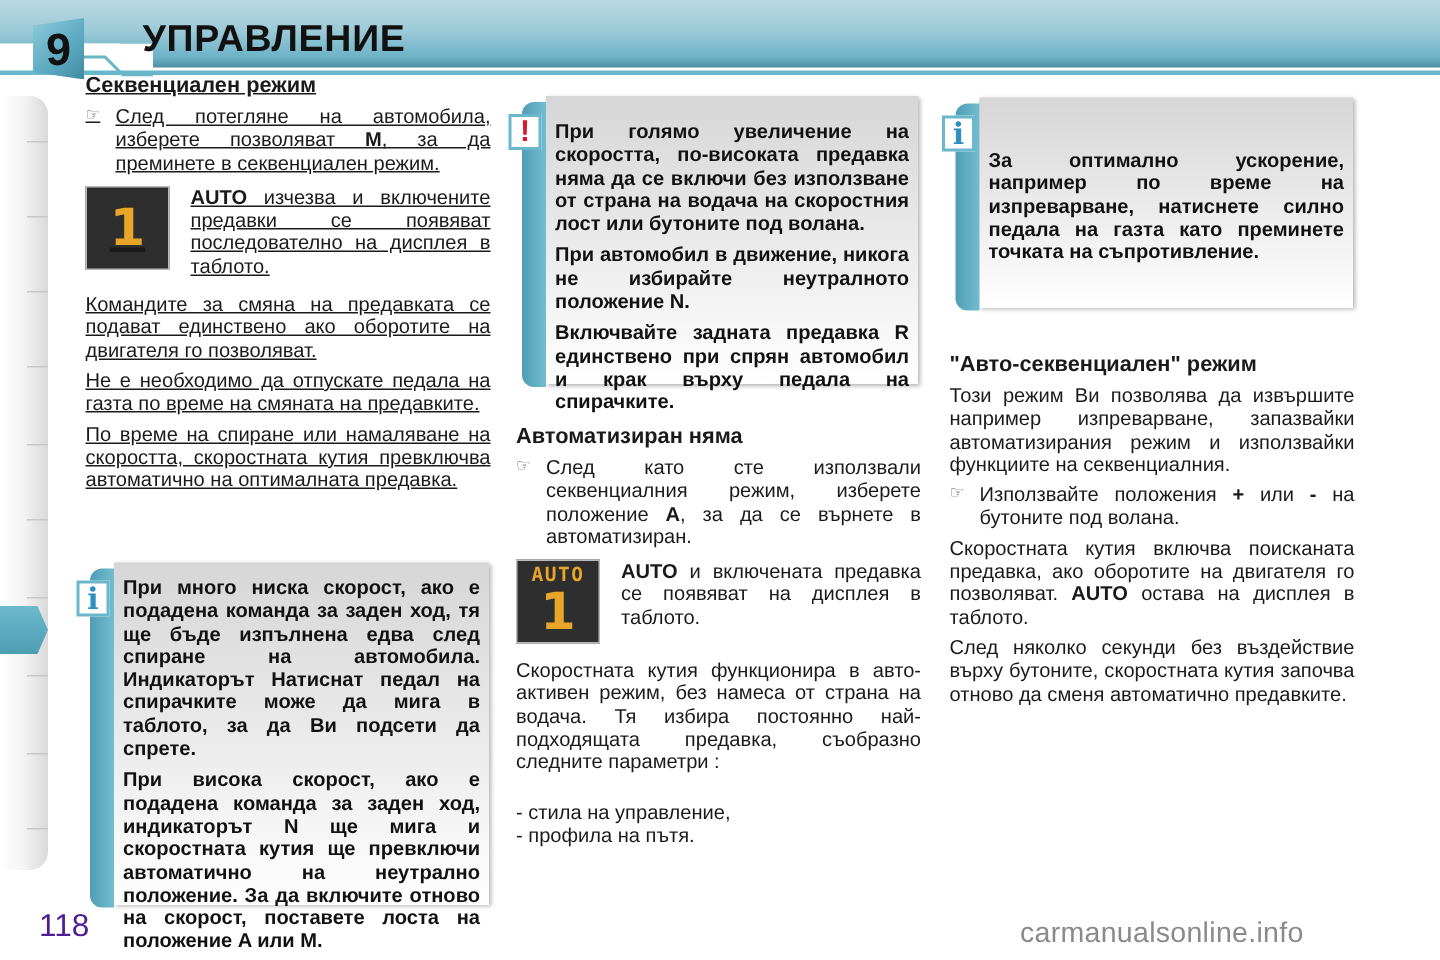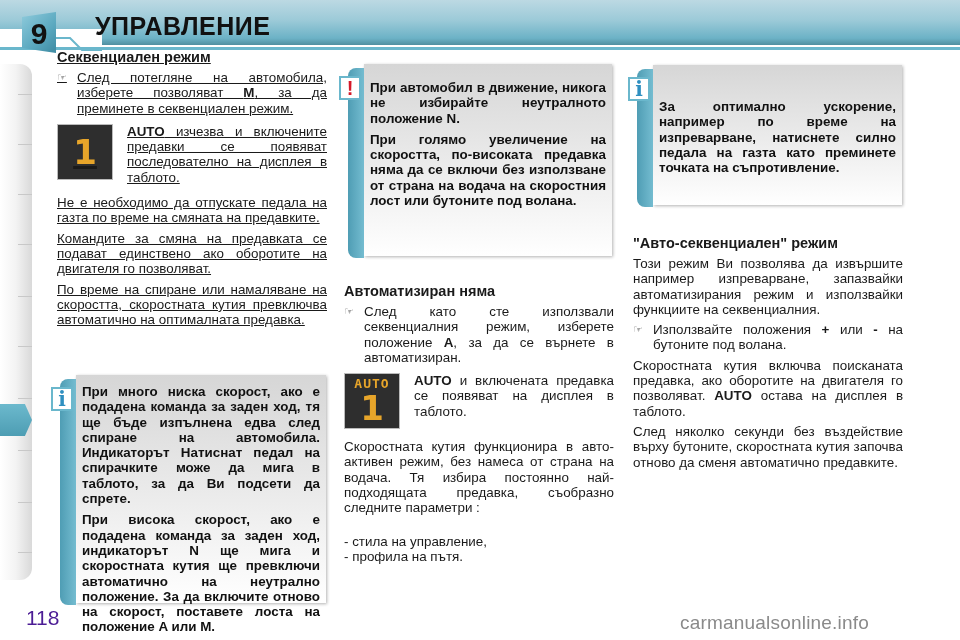--- a/index.html
+++ b/index.html
@@ -123,40 +123,41 @@
   <div class="bullet-row para">
     <span class="bullet-icon">☞</span>
     <span><span>След потегляне на автомобила, изберете позволяват </span><span class="b">M</span><span>, за да преминете в секвенциален режим.</span></span>
   </div>
   <div class="display-row" style="margin-left:0;">
     <div class="display-img">
       <span class="display-digit">1</span>
     </div>
     <div class="display-text"><span class="b">AUTO</span><span> изчезва и включените предавки се появяват последователно на дисплея в таблото.</span></div>
   </div>
+  <p class="para">Командите за смяна на предавката се подават единствено ако оборотите на двигателя го позволяват.</p>
   <p class="para">Не е необходимо да отпускате педала на газта по време на смяната на предавките.</p>
-  <p class="para">Командите за смяна на предавката се подават единствено ако оборотите на двигателя го позволяват.</p>
   <p class="para">По време на спиране или намаляване на скоростта, скоростната кутия превключва автоматично на оптималната предавка.</p>
 </div>
 
 <div class="callout" style="left:76px; top:375px; width:250px; height:228px;">
   <div class="callout-bar"></div>
   <div class="callout-icon icon-info">i</div>
   <div class="callout-text" style="padding:9px 6px 0 6px;">
     <p><span>При много ниска скорост, ако е подадена команда за заден ход, тя ще бъде изпълнена едва след спиране на автомобила. Индикаторът </span><span style="font-weight:900;">Натиснат педал на спирачките</span><span> може да мига в таблото, за да Ви подсети да спрете.</span></p>
     <p><span>При висока скорост, ако е подадена команда за заден ход, индикаторът </span><span>N</span><span> ще мига и скоростната кутия ще превключи автоматично на неутрално положение. За да включите отново на скорост, поставете лоста на положение </span><span>A</span><span> или </span><span>M</span><span>.</span></p>
   </div>
 </div>
 
 <div class="callout" style="left:364px; top:64px; width:248px; height:192px;">
   <div class="callout-bar"></div>
   <div class="callout-icon icon-warn">!</div>
   <div class="callout-text" style="padding:16px 6px 0 6px;">
+    <p>При голямо увеличение на скоростта, по-високата предавка няма да се включи без използване от страна на водача на скоростния лост или бутоните под волана.</p>
     <p><span>При автомобил в движение, никога не избирайте неутралното положение </span><span>N</span><span>.</span></p>
-    <p>При голямо увеличение на скоростта, по-високата предавка няма да се включи без използване от страна на водача на скоростния лост или бутоните под волана.</p>
+    <p><span>Включвайте задната предавка </span><span>R</span><span> единствено при спрян автомобил и крак върху педала на спирачките.</span></p>
   </div>
 </div>
 
 <div class="col" style="left:344px; top:282px; width:270px;">
   <div class="section-title">Автоматизиран няма</div>
   <div class="bullet-row para">
     <span class="bullet-icon">☞</span>
     <span><span>След като сте използвали секвенциалния режим, изберете положение </span><span class="b">A</span><span>, за да се върнете в автоматизиран.</span></span>
   </div>
   <div class="display-row">

